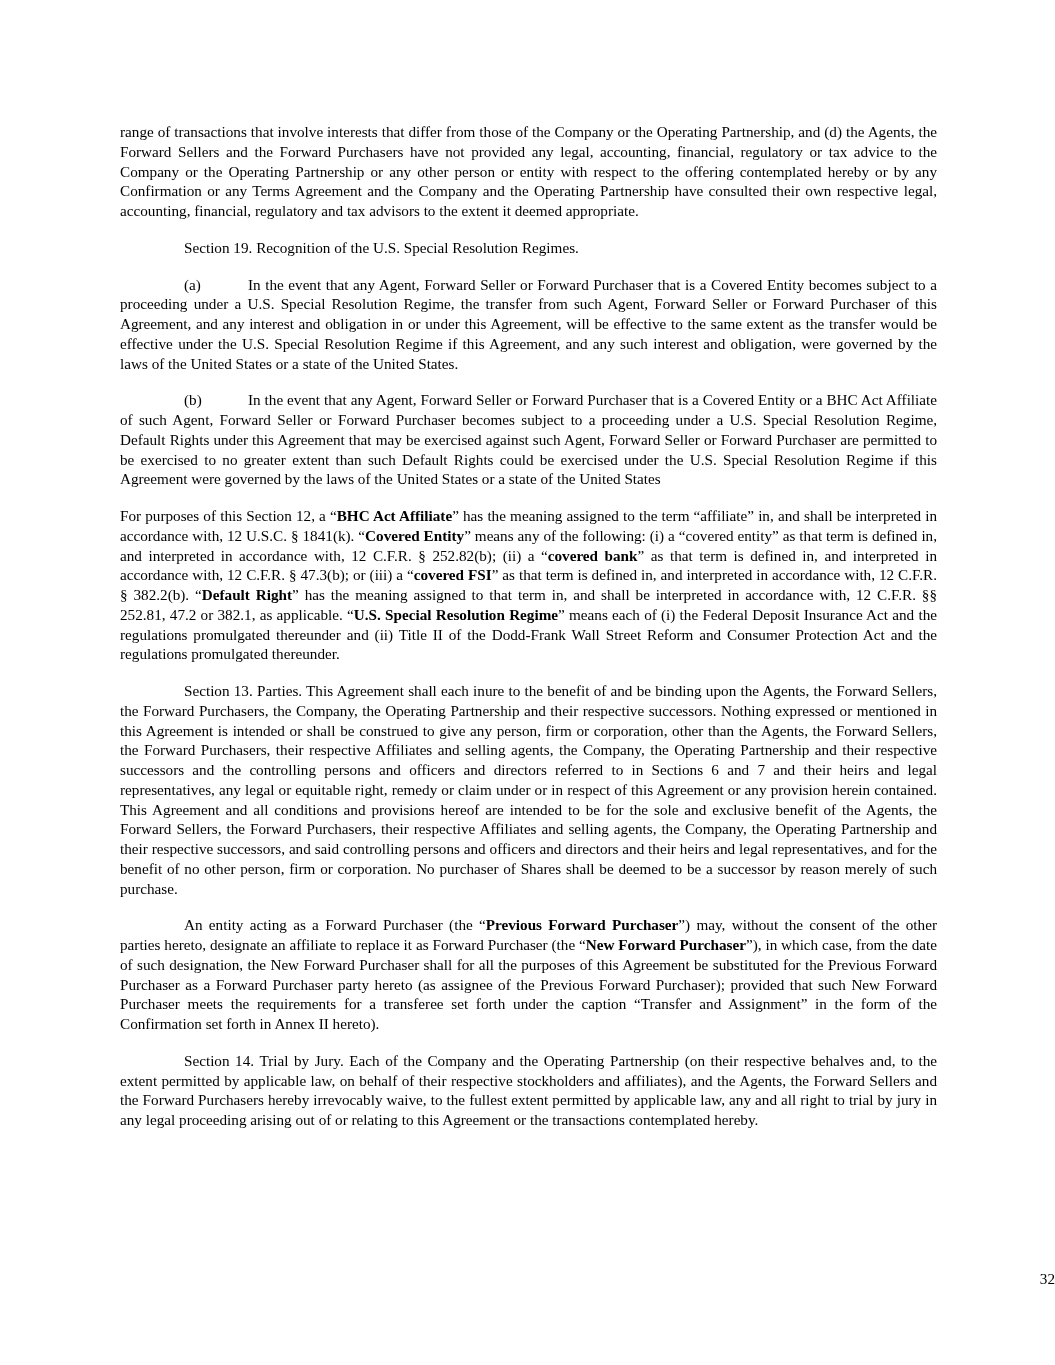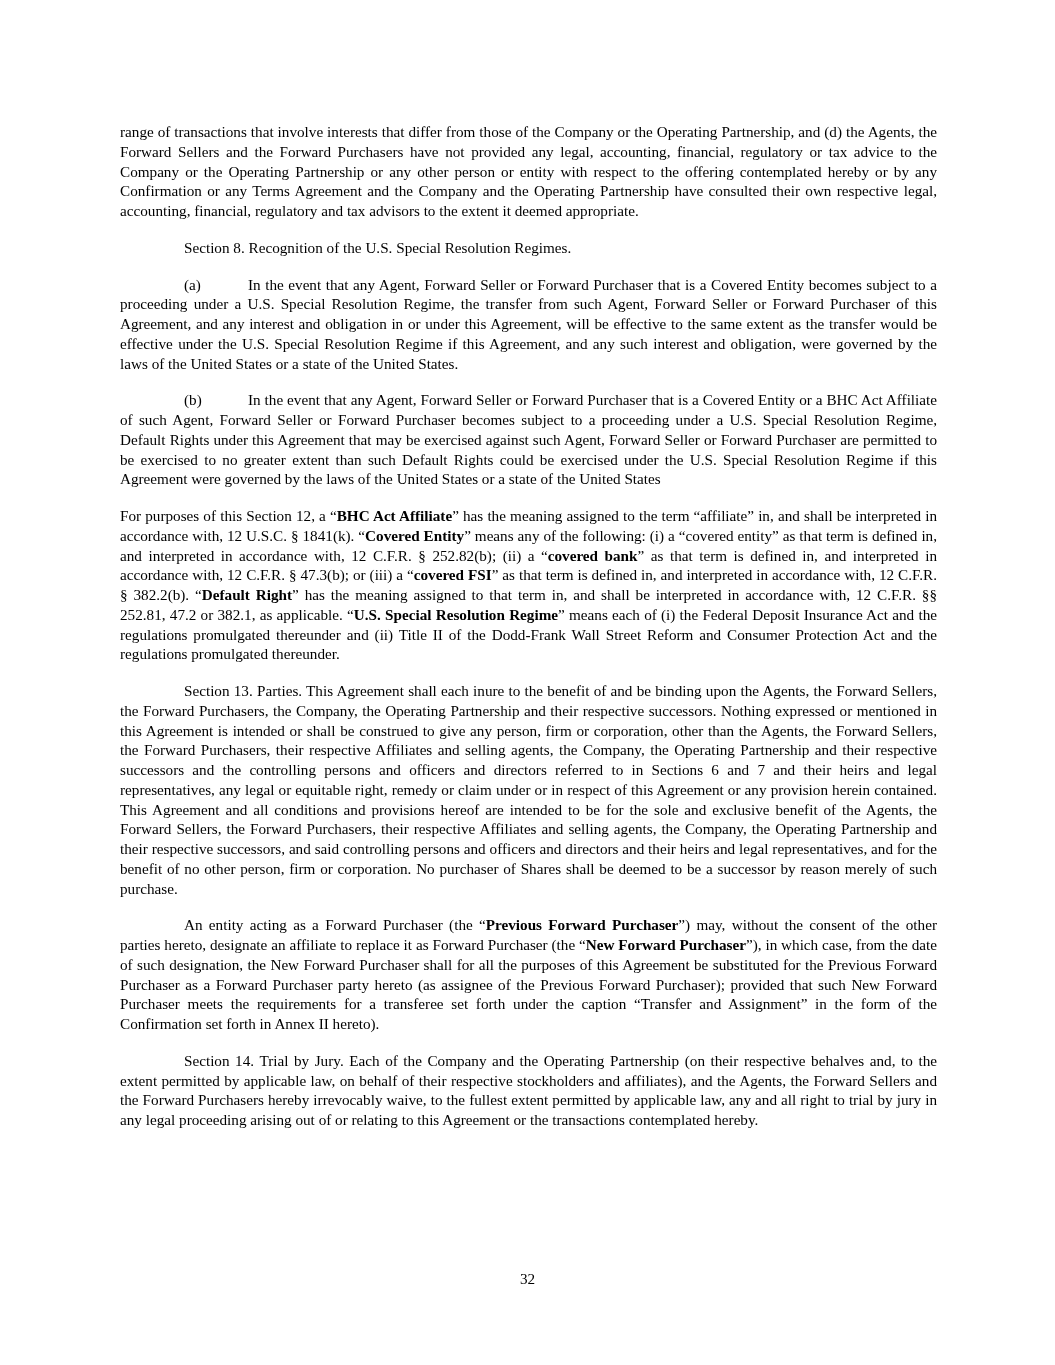--- a/index.html
+++ b/index.html
@@ -36,34 +36,34 @@
   .sub-label {
     display: inline-block;
     width: 64px;
     text-indent: 0;
   }
   .page-number {
     position: absolute;
     left: 0;
     right: 0;
     bottom: 76px;
-    text-align: center;
+    text-align: right;
     font-size: 15.2px;
     font-family: "Liberation Serif", serif;
   }
 </style>
 </head>
 <body>
 
 <div class="page">
 
   <p class="para">range of transactions that involve interests that differ from those of the Company or the Operating Partnership, and (d) the Agents, the Forward Sellers and the Forward Purchasers have not provided any legal, accounting, financial, regulatory or tax advice to the Company or the Operating Partnership or any other person or entity with respect to the offering contemplated hereby or by any Confirmation or any Terms Agreement and the Company and the Operating Partnership have consulted their own respective legal, accounting, financial, regulatory and tax advisors to the extent it deemed appropriate.</p>
 
   <p class="para indent">
-    <span>Section 8. </span><span class="u">Recognition of the U.S. Special Resolution Regimes</span><span>.</span>
+    <span>Section 19. </span><span class="u">Recognition of the U.S. Special Resolution Regimes</span><span>.</span>
   </p>
 
   <p class="para">
     <span class="lead-tab"></span><span class="sub-label">(a)</span><span>In the event that any Agent, Forward Seller or Forward Purchaser that is a Covered Entity becomes subject to a proceeding under a U.S. Special Resolution Regime, the transfer from such Agent, Forward Seller or Forward Purchaser of this Agreement, and any interest and obligation in or under this Agreement, will be effective to the same extent as the transfer would be effective under the U.S. Special Resolution Regime if this Agreement, and any such interest and obligation, were governed by the laws of the United States or a state of the United States.</span>
   </p>
 
   <p class="para">
     <span class="lead-tab"></span><span class="sub-label">(b)</span><span>In the event that any Agent, Forward Seller or Forward Purchaser that is a Covered Entity or a BHC Act Affiliate of such Agent, Forward Seller or Forward Purchaser becomes subject to a proceeding under a U.S. Special Resolution Regime, Default Rights under this Agreement that may be exercised against such Agent, Forward Seller or Forward Purchaser are permitted to be exercised to no greater extent than such Default Rights could be exercised under the U.S. Special Resolution Regime if this Agreement were governed by the laws of the United States or a state of the United States</span>
   </p>
 

